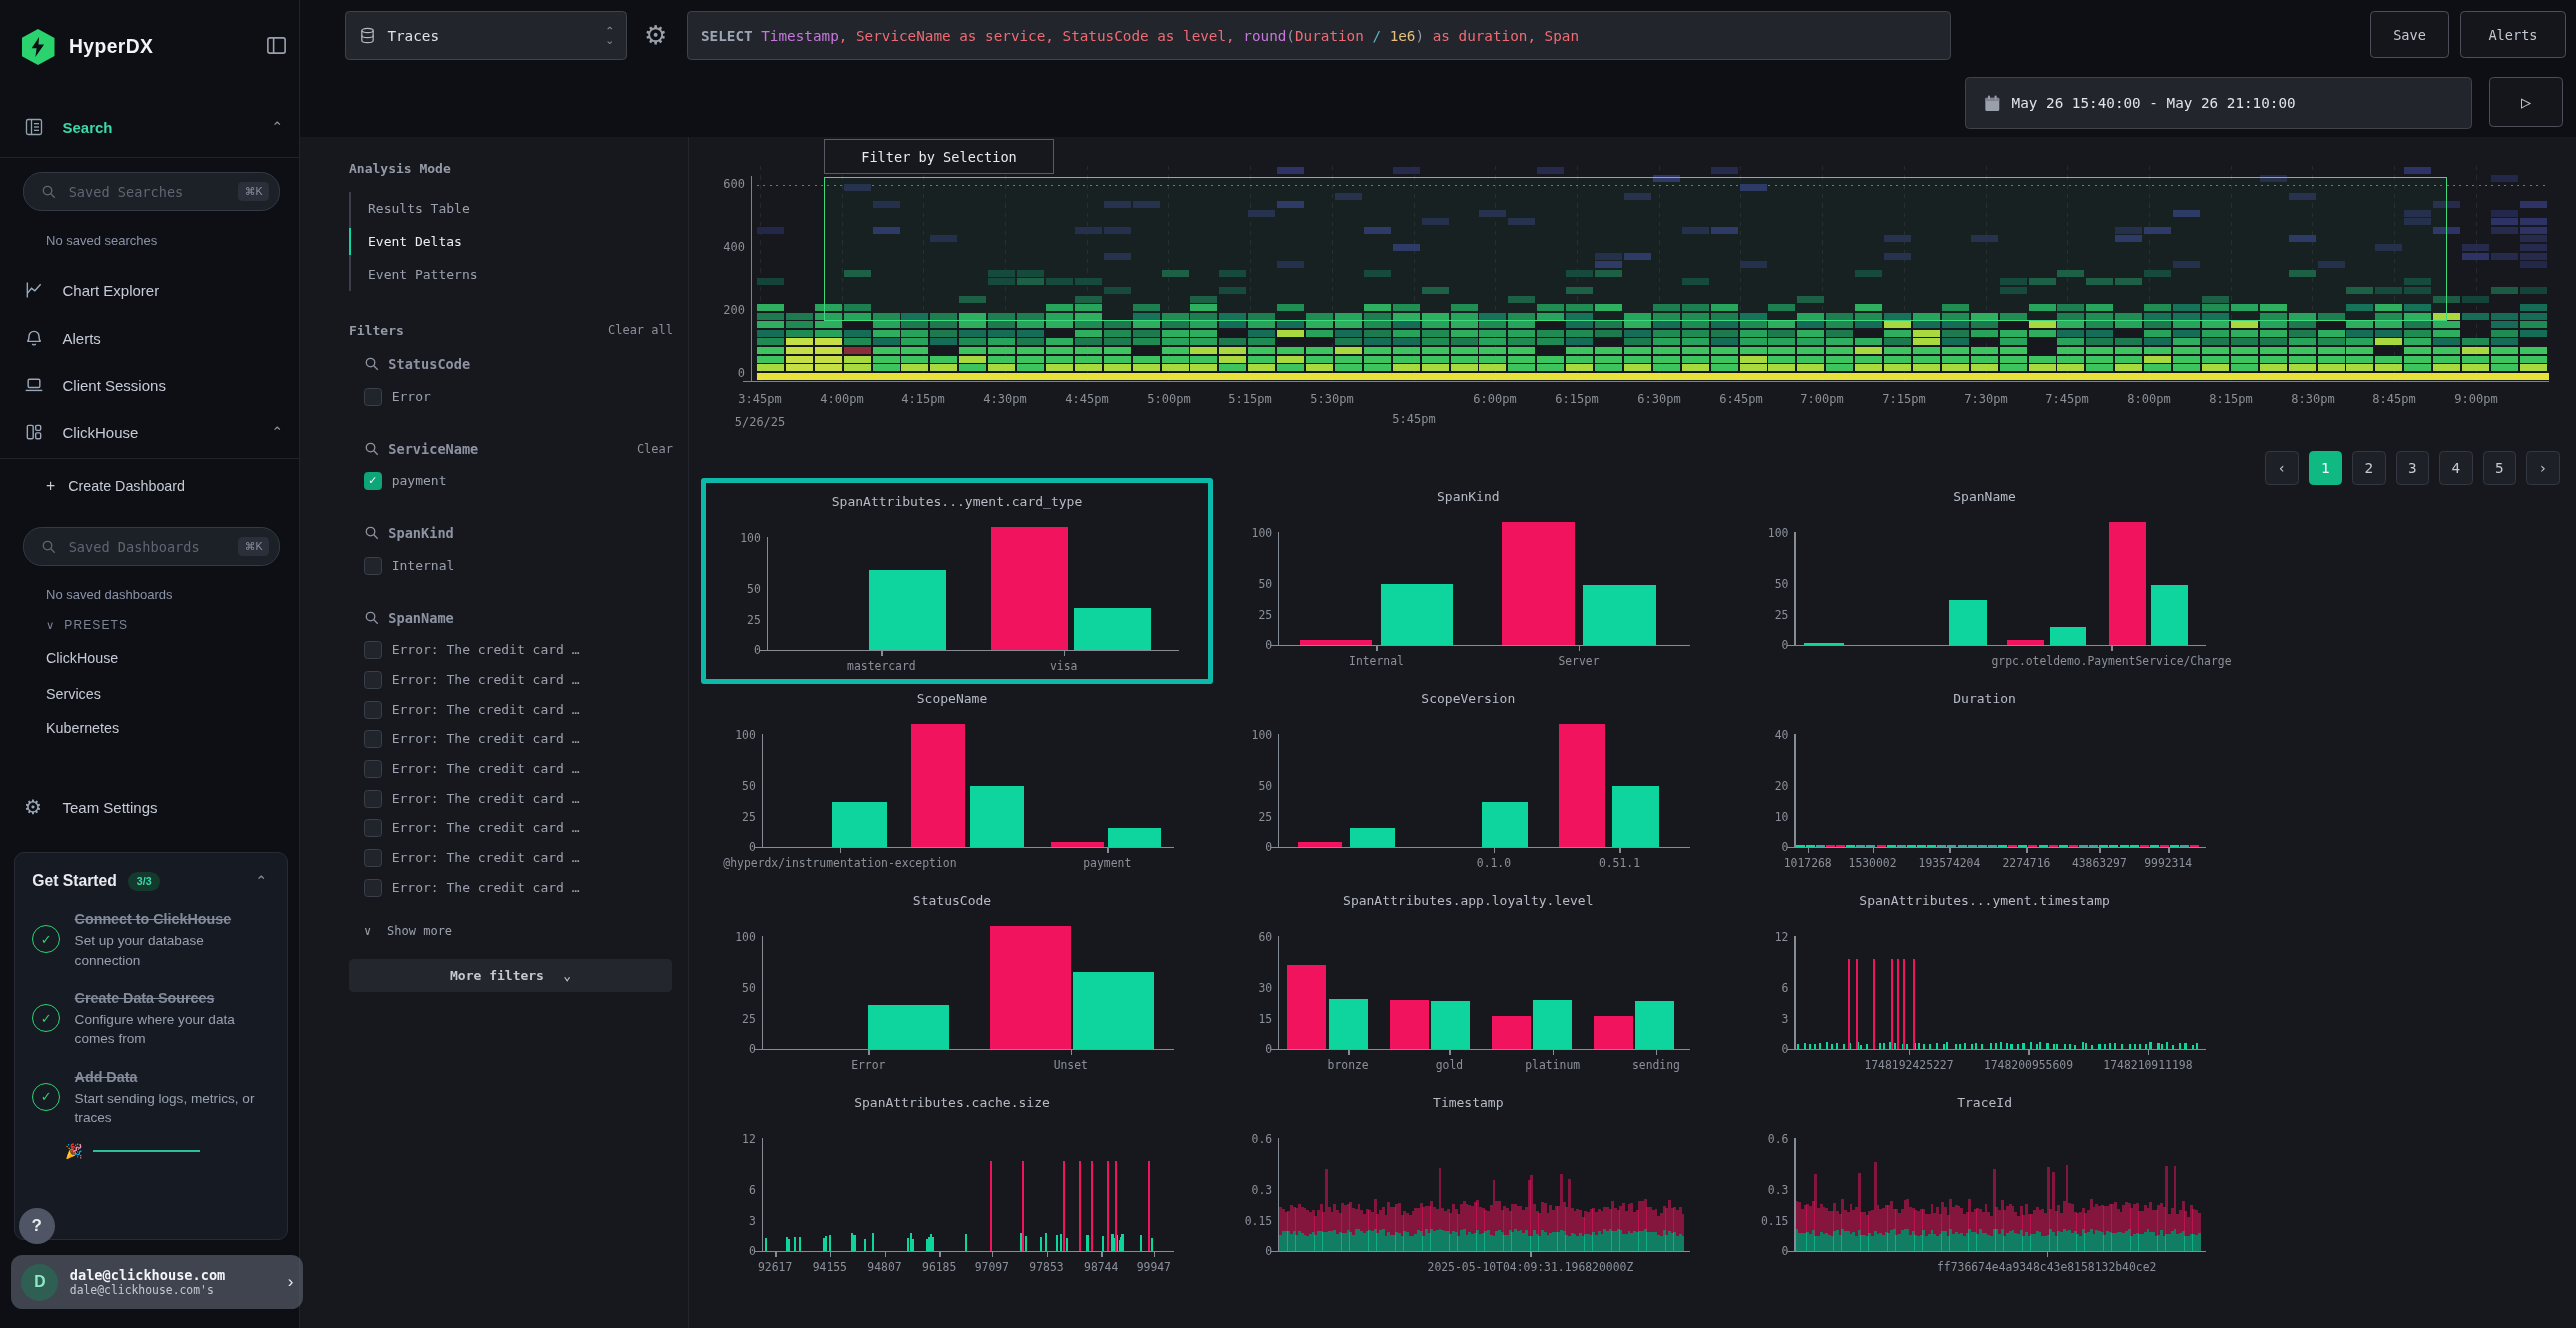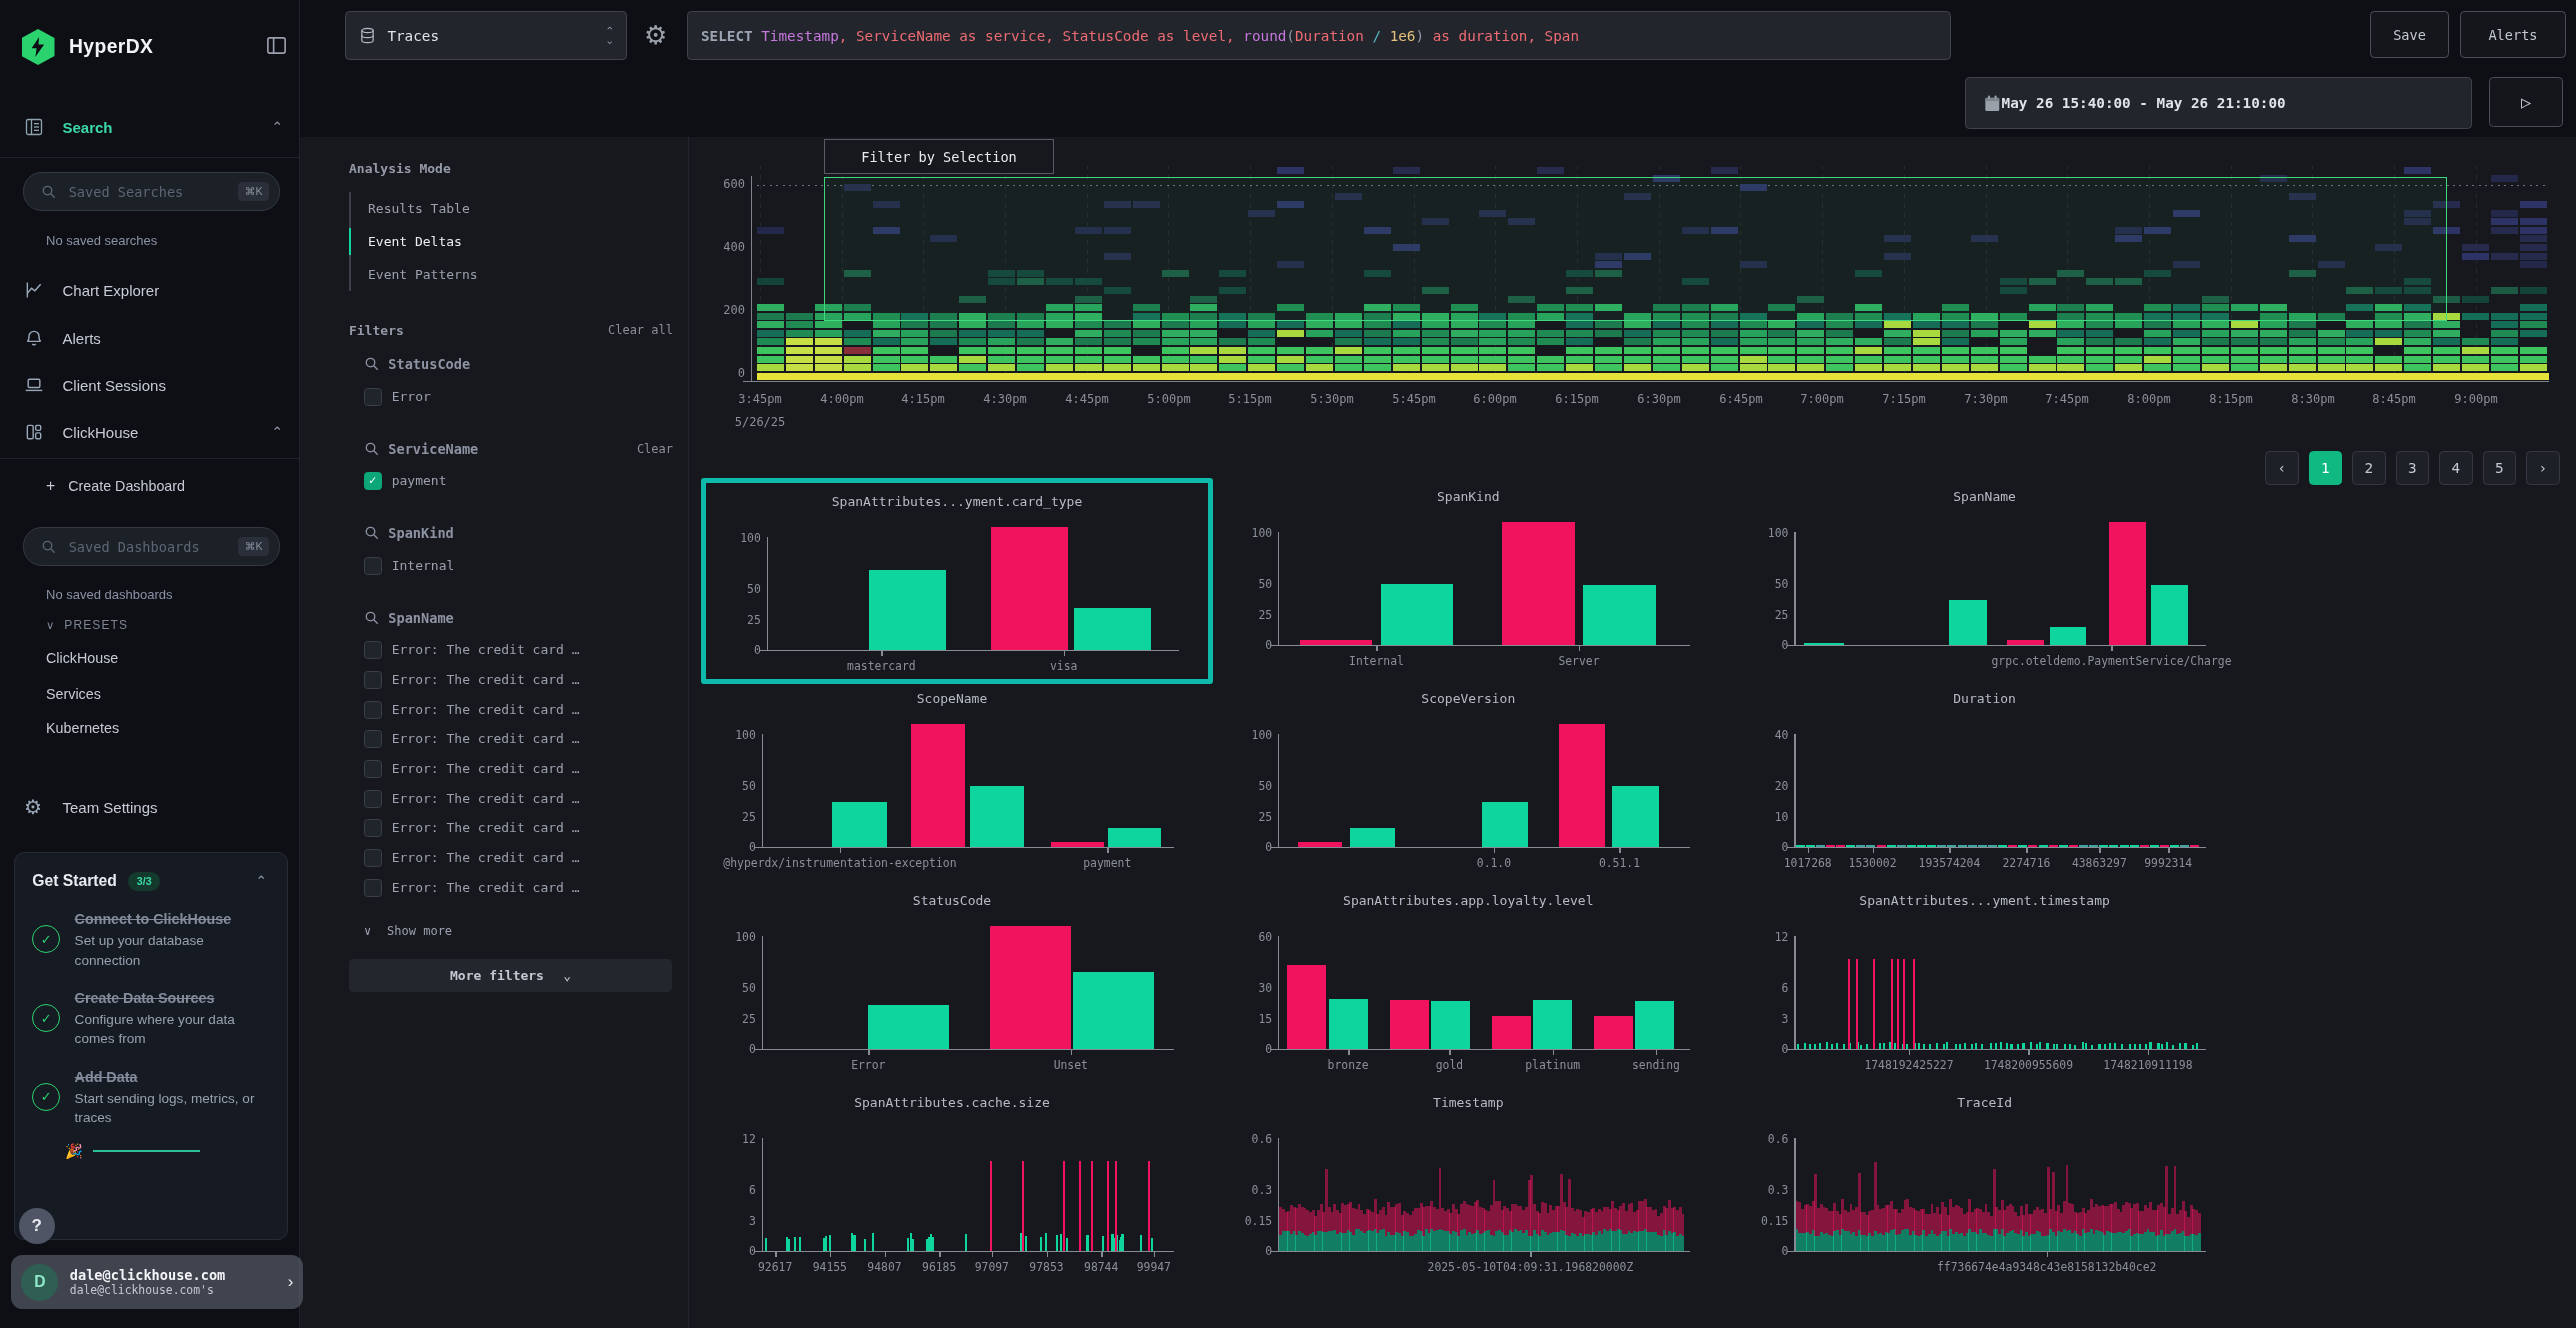--- a/index.html
+++ b/index.html
@@ -74,21 +74,21 @@
   .alerts-btn{left:2460px;top:11.4px;width:106px;height:47px;}
   .searchbox{left:345px;top:77px;width:1604px;height:50px;}
   .searchbox input{flex:1;background:transparent;border:none;outline:none;color:#c6cbd6;margin-left:14.3px;
        font-family:"DejaVu Sans Mono",monospace;font-size:13.6px;}
   .searchbox input::placeholder{color:#6a7080;}
   .lang-toggle{margin-right:13px;font-family:"DejaVu Sans Mono",monospace;font-size:13px;white-space:nowrap;}
   .lang-sql{color:#c3c8d2;cursor:pointer;}
   .lang-sep{color:#555b66;margin:0 7.2px;}
   .lang-lucene{color:#2bd389;cursor:pointer;}
   .datebox{left:1965px;top:77px;width:505px;height:50px;cursor:pointer;}
-  .date-text{margin-left:0;font-family:"DejaVu Sans Mono",monospace;font-size:14.3px;color:#dfe3ea;font-weight:bold;}
+  .date-text{margin-left:10px;font-family:"DejaVu Sans Mono",monospace;font-size:14.3px;color:#dfe3ea;}
   .run-btn{left:2489px;top:77px;width:74px;height:50px;font-size:17px;}
   
   .f-label{font-family:"DejaVu Sans Mono",monospace;font-weight:bold;font-size:13px;color:#959aa8;}
   .mode-list{left:349px;top:192px;border-left:2.1px solid #3a3f4a;}
   .mode-item{height:33px;display:flex;align-items:center;padding-left:17px;font-family:"DejaVu Sans Mono",monospace;
       font-size:13px;color:#9aa0ad;cursor:pointer;position:relative;}
   .mode-item.active{color:#eceef2;}
   .mode-item.active::before{content:"";position:absolute;left:-2.1px;top:2.9px;bottom:2.9px;width:2.1px;background:#0ed5a0;}
   .clear-link{font-family:"DejaVu Sans Mono",monospace;font-size:12px;color:#8a8f9a;cursor:pointer;}
   .facet-head{display:flex;align-items:center;position:absolute;left:364px;width:309px;}
@@ -1076,21 +1076,21 @@
   <div class="abs hm-filterbtn">Filter by Selection</div>
   <div id="hm-xticks">
       <div class="abs hm-xtick" style="left: 760px; top: 392px;">3:45pm</div>
       <div class="abs hm-xtick" style="left: 842px; top: 392px;">4:00pm</div>
       <div class="abs hm-xtick" style="left: 923px; top: 392px;">4:15pm</div>
       <div class="abs hm-xtick" style="left: 1005px; top: 392px;">4:30pm</div>
       <div class="abs hm-xtick" style="left: 1087px; top: 392px;">4:45pm</div>
       <div class="abs hm-xtick" style="left: 1169px; top: 392px;">5:00pm</div>
       <div class="abs hm-xtick" style="left: 1250px; top: 392px;">5:15pm</div>
       <div class="abs hm-xtick" style="left: 1332px; top: 392px;">5:30pm</div>
-      <div class="abs hm-xtick" style="left: 1414px; top: 392px;">5:45pm</div>
+      <div class="abs hm-xtick" style="left: 1414px; top: 412px;">5:45pm</div>
       <div class="abs hm-xtick" style="left: 1495px; top: 392px;">6:00pm</div>
       <div class="abs hm-xtick" style="left: 1577px; top: 392px;">6:15pm</div>
       <div class="abs hm-xtick" style="left: 1659px; top: 392px;">6:30pm</div>
       <div class="abs hm-xtick" style="left: 1741px; top: 392px;">6:45pm</div>
       <div class="abs hm-xtick" style="left: 1822px; top: 392px;">7:00pm</div>
       <div class="abs hm-xtick" style="left: 1904px; top: 392px;">7:15pm</div>
       <div class="abs hm-xtick" style="left: 1986px; top: 392px;">7:30pm</div>
       <div class="abs hm-xtick" style="left: 2067px; top: 392px;">7:45pm</div>
       <div class="abs hm-xtick" style="left: 2149px; top: 392px;">8:00pm</div>
       <div class="abs hm-xtick" style="left: 2231px; top: 392px;">8:15pm</div>

